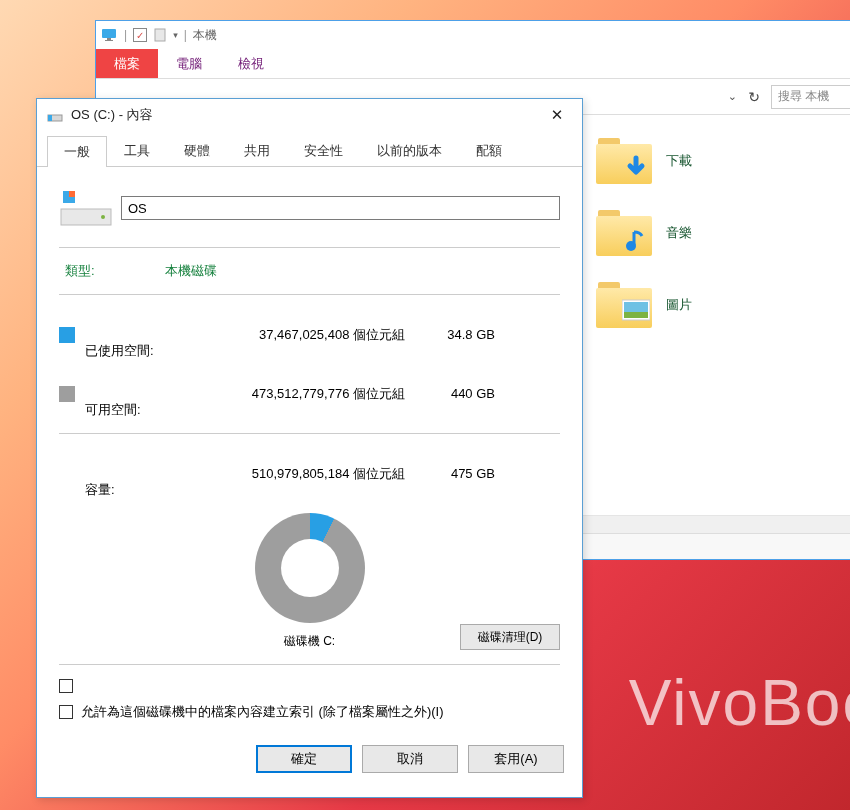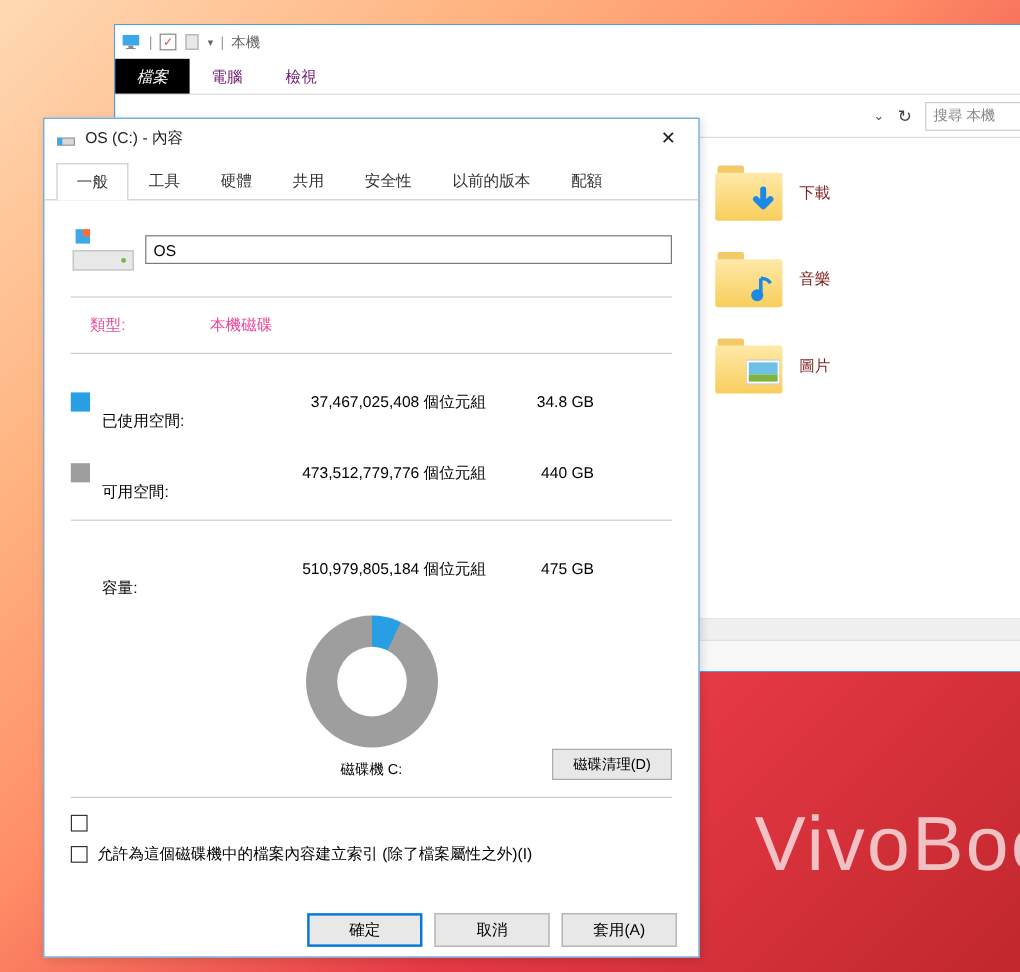--- a/index.html
+++ b/index.html
@@ -8,67 +8,67 @@
 
 
 .explorer { position: absolute; left: 95px; top: 20px; width: 780px; height: 540px; background: #fff; border: 1px solid #4da0e8; }
 .explorer-titlebar { height: 28px; background: #fff; display: flex; align-items: center; gap: 6px; padding: 0 6px; font-size: 12px; }
 .tb-icon { width: 16px; height: 12px; }
 .qat-icon { width: 14px; height: 14px; border: 1px solid #888; display: inline-flex; align-items: center; justify-content: center; font-size: 10px; }
 .tb-sep { color: #999; }
 .tb-title { color: #666; }
 .ribbon-tabs { height: 30px; background: #fff; display: flex; align-items: stretch; border-bottom: 1px solid #ddd; }
 .ribbon-tab { padding: 0 18px; display: flex; align-items: center; font-size: 13px; color: #701a75; cursor: pointer; }
-.ribbon-tab.file { background: #000000; color: #fff; font-style: italic; }
+.ribbon-tab.file { background: #ef4444; color: #fff; }
 .explorer-toolbar { height: 36px; border-bottom: 1px solid #ddd; display: flex; align-items: center; justify-content: flex-end; padding: 0 8px; gap: 6px; }
 .addr-drop { font-size: 11px; color: #555; }
 .refresh-btn { width: 22px; height: 22px; display: flex; align-items: center; justify-content: center; font-size: 14px; color: #444; }
 .search-box { width: 95px; height: 24px; border: 1px solid #ccc; font-size: 12px; padding: 0 6px; color: #888; display: flex; align-items: center; }
 .explorer-body { display: flex; height: calc(100% - 94px); }
 .content-area { flex: 1; padding: 10px 0 0 500px; }
 .folder-item { display: flex; align-items: center; gap: 14px; height: 72px; }
 .folder-icon { width: 56px; height: 46px; position: relative; }
 .folder-back { position: absolute; width: 56px; height: 40px; top: 6px; background: linear-gradient(#ffe9a8,#f8ce5c); border-radius: 2px; }
 .folder-tab { position: absolute; width: 22px; height: 10px; top: 0; left: 2px; background: #f3c96a; border-radius: 2px 2px 0 0; }
 .folder-overlay { position: absolute; width: 28px; height: 28px; bottom: 2px; right: 2px; }
-.folder-label { font-size: 13px; color: #7f1d1d; }
+.folder-label { font-size: 13px; color: #14532d; }
 .status-bar { position: absolute; bottom: 0; left: 0; right: 0; height: 26px; border-top: 1px solid #ddd; background: #f8f8f8; font-size: 11px; color: #666; padding: 0 10px; display: flex; align-items: center; justify-content: flex-end; }
 .explorer-scroll-strip { position: absolute; left: 0; bottom: 26px; width: 100%; height: 18px; background: #f0f0f0; border-top: 1px solid #e5e5e5; }
 
 
 .dialog { position: absolute; left: 36px; top: 98px; width: 547px; height: 700px; background: #fff; border: 1px solid #5a9fd4; box-shadow: 2px 2px 8px rgba(0,0,0,0.15); }
 .dlg-titlebar { height: 32px; display: flex; align-items: center; padding: 0 10px; font-size: 13px; color: #222; }
 .dlg-drive-icon { width: 16px; height: 16px; margin-right: 8px; }
 .dlg-title { flex: 1; }
 .dlg-close { width: 30px; height: 24px; display: flex; align-items: center; justify-content: center; font-size: 15px; cursor: pointer; }
 .dlg-tabs { display: flex; padding: 4px 10px 0 10px; border-bottom: 1px solid #ccc; }
 .dlg-tab { padding: 6px 16px; font-size: 13px; border: 1px solid transparent; border-bottom: none; color: #333; cursor: pointer; }
 .dlg-tab.active { border-color: #ccc; background: #fff; position: relative; top: 1px; }
 .dlg-body { padding: 20px 22px 10px 22px; }
 .drive-row { display: flex; align-items: center; gap: 8px; margin-bottom: 18px; }
 .drive-icon-big { width: 54px; height: 42px; position: relative; }
 .drive-box { border: 1px solid #7a7a7a; height: 24px; flex: 1; padding: 2px 6px; font-size: 13px; }
-.info-row { display: flex; font-size: 13px; color: #ec4899; margin: 8px 16px; }
+.info-row { display: flex; font-size: 13px; color: #15803d; margin: 8px 6px; }
 .info-label { width: 100px; }
 .hr { border: none; border-top: 1px solid #ccc; margin: 14px 0; }
 .space-row { display: flex; align-items: center; font-size: 13px; margin: 8px 0; }
 .sq { width: 16px; height: 16px; margin-right: 10px; }
 .sq.used { background: #289fe4; }
 .sq.free { background: #9e9e9e; }
 .space-label { width: 100px; margin-top: 33px; }
 .space-bytes { width: 220px; text-align: right; }
 .space-gb { width: 90px; text-align: right; }
 .donut-wrap { display: flex; flex-direction: column; align-items: center; margin: 14px 0 8px 0; position: relative; }
 .donut { width: 110px; height: 110px; border-radius: 50%; background: conic-gradient(#289fe4 0deg 26deg, #9e9e9e 26deg 360deg); display: flex; align-items: center; justify-content: center; }
 .donut-hole { width: 58px; height: 58px; border-radius: 50%; background: #fff; }
 .donut-label { font-size: 12px; margin-top: 10px; }
 .cleanup-btn { position: absolute; right: 0; bottom: 0; width: 100px; height: 26px; border: 1px solid #aaa; background: #e8e8e8; font-size: 12px; display: flex; align-items: center; justify-content: center; cursor: pointer; margin-left: 33px; }
 .chk-row { display: flex; align-items: center; font-size: 13px; margin: 10px 0; gap: 8px; }
 .chk { width: 14px; height: 14px; border: 1px solid #333; }
-.dlg-buttons { position: absolute; bottom: 8px; right: 18px; display: flex; gap: 10px; }
+.dlg-buttons { position: absolute; bottom: 24px; right: 18px; display: flex; gap: 10px; }
 .dlg-btn { width: 96px; height: 28px; border: 1px solid #aaa; background: #e8e8e8; font-size: 13px; display: flex; align-items: center; justify-content: center; cursor: pointer; }
 .dlg-btn.primary { border: 2px solid #0078d7; background: #e8e8e8; }
 </style>
 </head>
 <body>
 
 <div class="vivobook-text">VivoBoo</div>
 
 <div class="explorer">
   <div class="explorer-titlebar">

